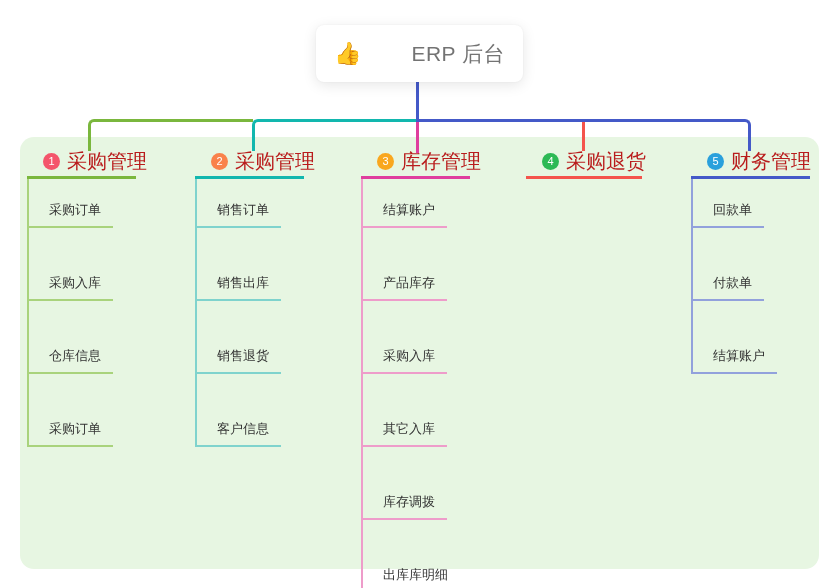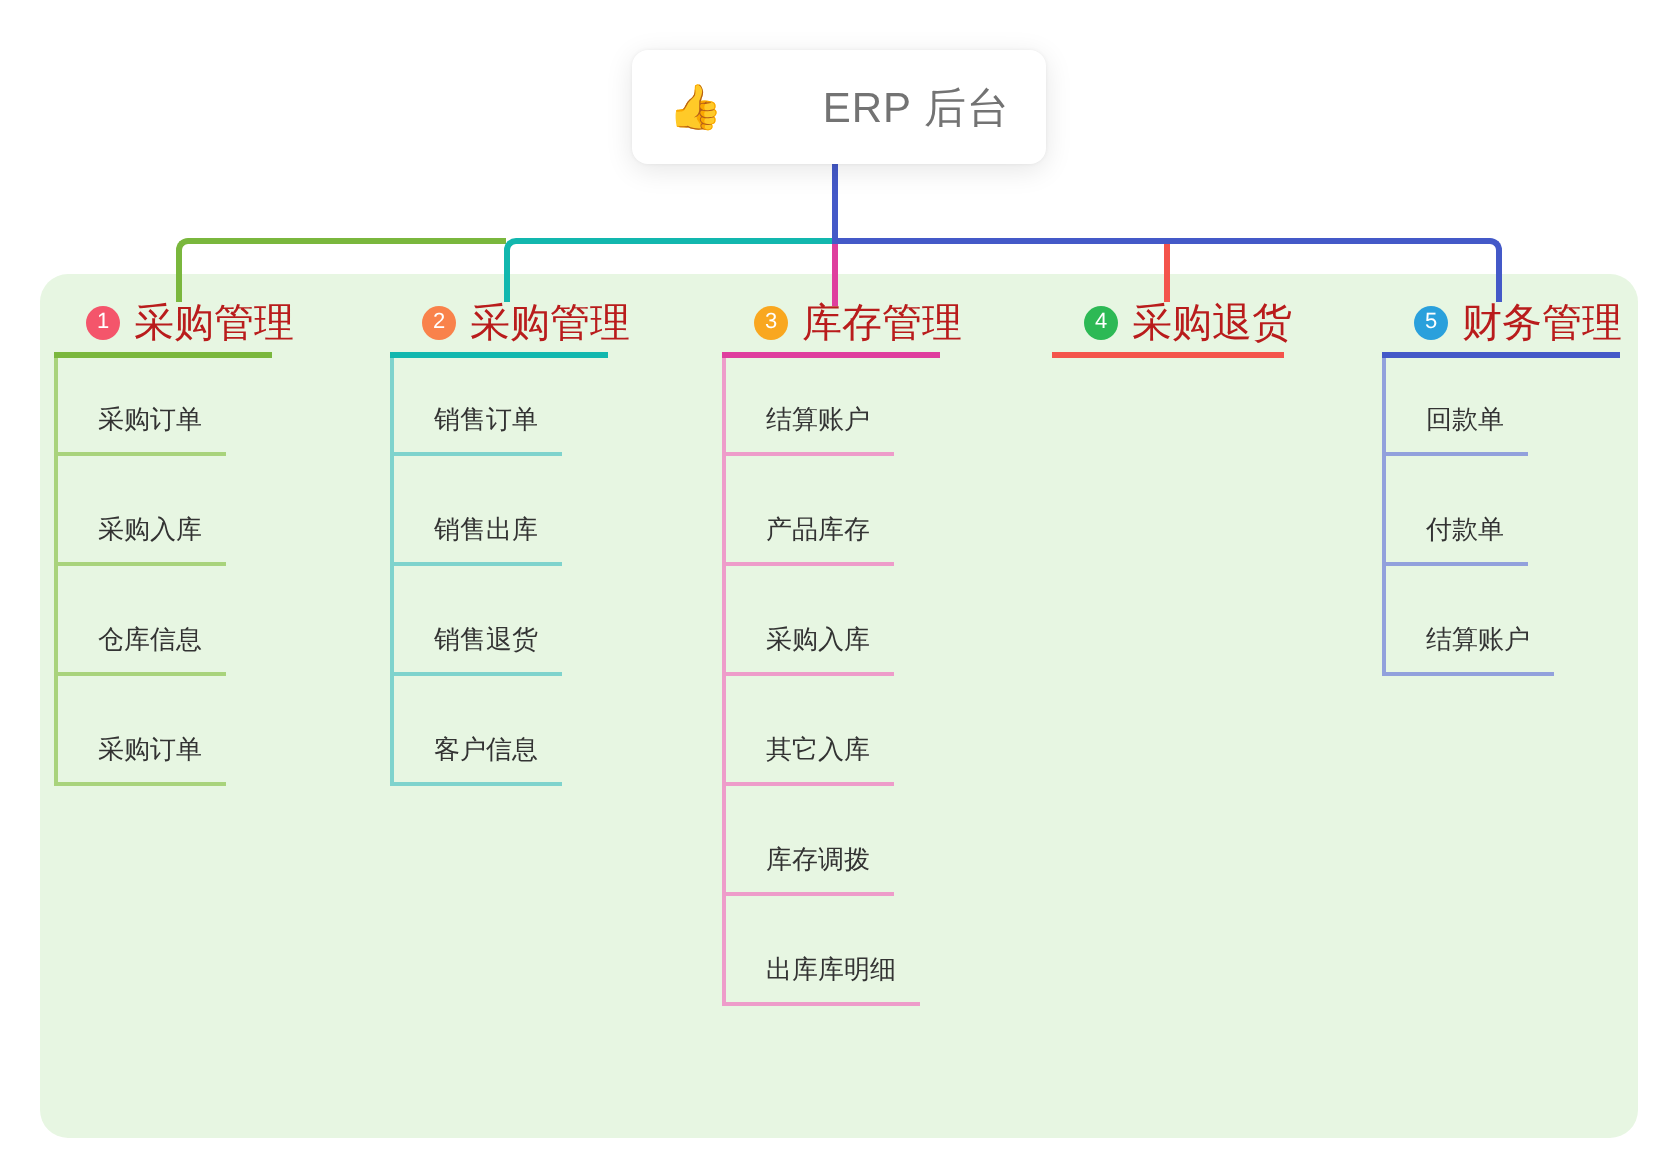--- a/index.html
+++ b/index.html
@@ -34,21 +34,21 @@
     display:flex;align-items:center;gap:7px;height:30px;
     border-bottom:3px solid var(--line);padding-left:16px;box-sizing:content-box;
   }
   .badge{
     width:17px;height:17px;border-radius:50%;background:var(--circle);
     color:#fff;font-size:11px;line-height:17px;text-align:center;flex:0 0 auto;
   }
   .topic-label{font-size:20px;color:#b91c1c;white-space:nowrap;}
   .children{border-left:2px solid var(--light);}
   .child-row{
-    box-sizing:border-box;height:55px;width:max-content;
+    box-sizing:border-box;height:73px;width:max-content;
     display:flex;align-items:flex-end;
     border-bottom:2px solid var(--light);
     padding:0 12px 7px 20px;
   }
   .children .child-row:first-child{height:49px;}
   .child-label{font-size:13px;color:#333;white-space:nowrap;}
 </style>
 </head>
 <body>
 

